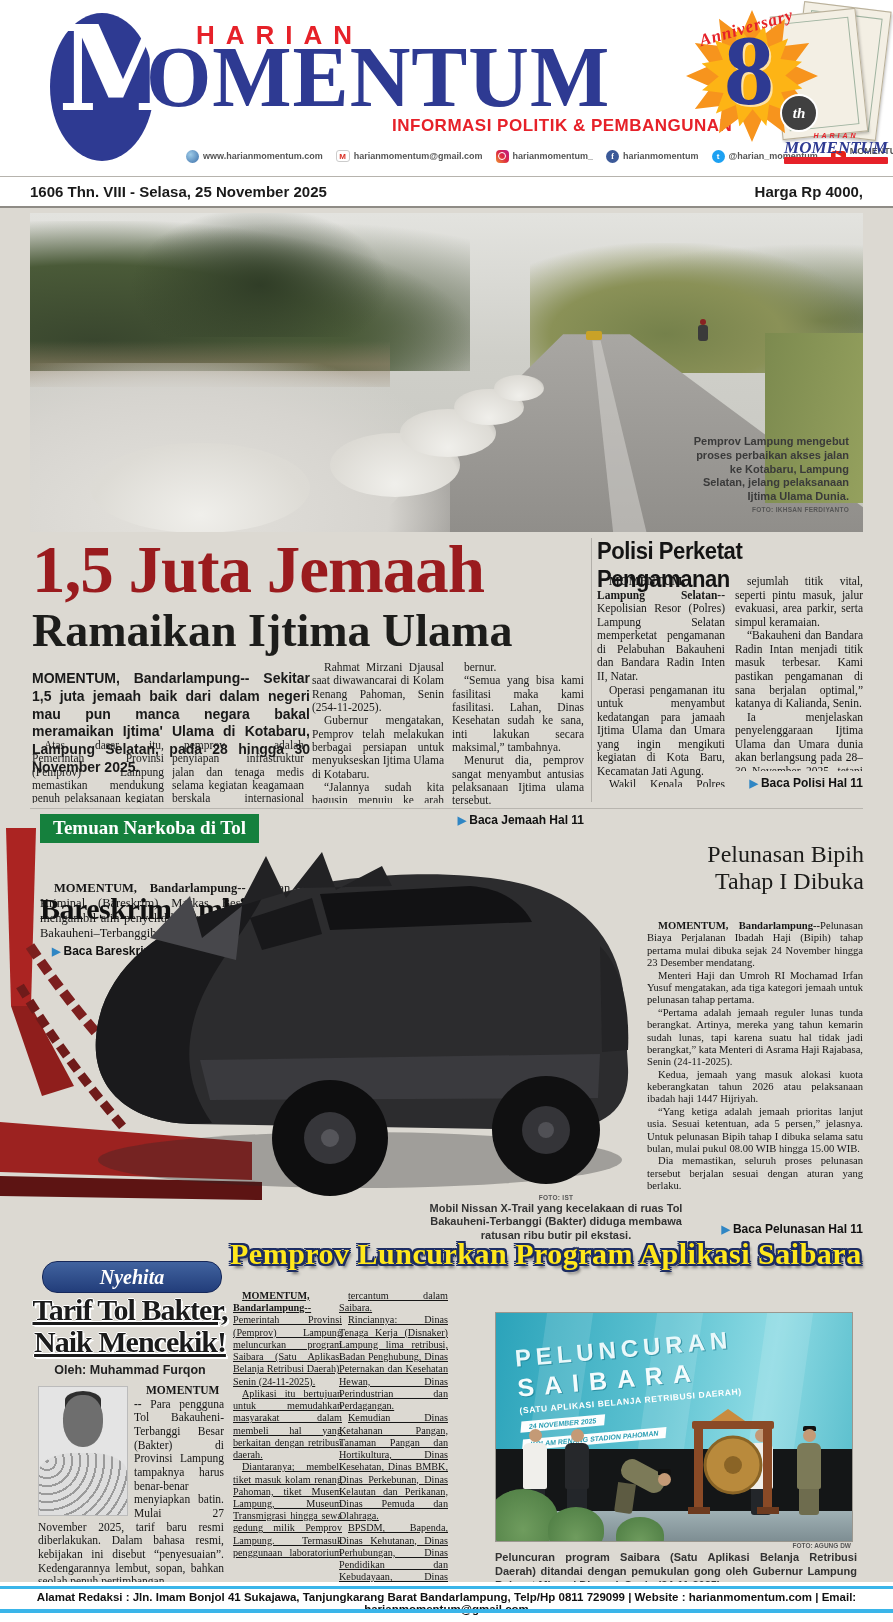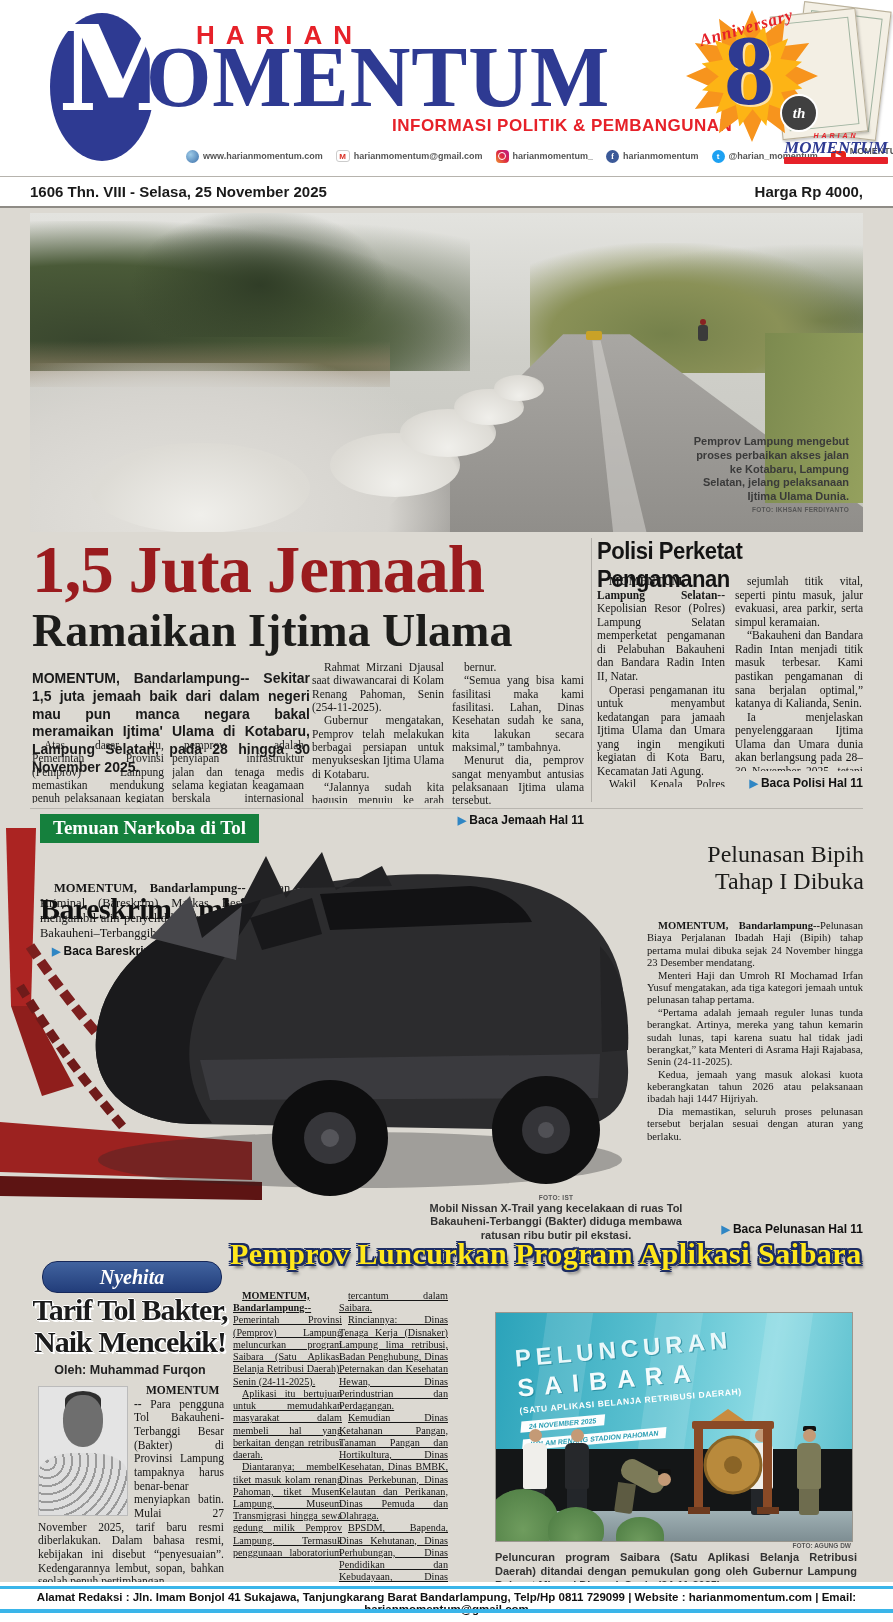--- a/index.html
+++ b/index.html
@@ -111,21 +111,21 @@
   .car-credit{font-size:6.5px;color:#555;font-weight:bold;letter-spacing:.3px;}
   .car-capt{font-size:11px;font-weight:bold;color:#333;line-height:1.22;margin-top:1px;}
 
   
   .yellow-banner{left:230px;top:1237px;width:660px;font-family:"Liberation Serif",serif;font-weight:bold;font-size:30px;color:#ffe71c;letter-spacing:.5px;white-space:nowrap;
     text-shadow:2px 0 0 #1d2d63,-2px 0 0 #1d2d63,0 2px 0 #1d2d63,0 -2px 0 #1d2d63,2px 2px 0 #1d2d63,-2px -2px 0 #1d2d63,2px -2px 0 #1d2d63,-2px 2px 0 #1d2d63,3px 4px 3px rgba(0,0,0,.45);}
 
   
   .nye-tag{left:42px;top:1261px;width:178px;height:30px;border-radius:15px;background:linear-gradient(#41639f,#223d7a);border:1.5px solid #16285a;display:flex;align-items:center;justify-content:center;color:#fff;font-family:"Liberation Serif",serif;font-style:italic;font-weight:bold;font-size:20px;}
   .nye-h{left:32px;top:1294px;width:196px;text-align:center;font-family:"Liberation Serif",serif;font-weight:bold;font-size:30px;line-height:1.08;color:#1b1b1b;letter-spacing:-1px;
-    text-shadow:1px 0 0 #fff,-1px 0 0 #fff,0 1px 0 #fff,0 -1px 0 #fff,2px 2px 0 #fff;}
+    text-shadow:1px 0 0 #fff,-1px 0 0 #fff,0 1px 0 #fff,0 -1px 0 #fff,2px 2px 0 #fff;text-decoration:underline;}
   .nye-by{left:32px;top:1363px;width:196px;text-align:center;font-size:12.5px;font-weight:bold;color:#222;}
   .nye-body{left:38px;top:1384px;width:186px;font-family:"Liberation Serif",serif;font-size:11.5px;line-height:1.19;color:#161616;text-align:justify;}
   .nye-body p{margin:0;text-indent:12px;}
   .nye-portrait{float:left;width:88px;height:128px;margin:2px 6px 2px 0;background:#e4e4e4;border:1px solid #bbb;position:relative;overflow:hidden;}
   .nye-head{position:absolute;left:24px;top:8px;width:40px;height:52px;background:#6e6e6e;border-radius:45% 45% 48% 48%;}
   .nye-hair{position:absolute;left:26px;top:4px;width:36px;height:18px;background:#2e2e2e;border-radius:50% 50% 0 0;}
   .nye-shirt{position:absolute;left:0;bottom:0;width:88px;height:62px;border-radius:40% 40% 0 0/30% 30% 0 0;
     background:repeating-radial-gradient(circle at 8px 8px,#9a9a9a 0 2px,#dedede 2px 8px);}
 
   
@@ -268,21 +268,21 @@
       <p>pemprov adalah penyiapan infrastruktur jalan dan tenaga medis selama kegiatan keagamaan berskala internasional tersebut.</p>
     </div>
   <div class="abs ncol colC">
       <p>Rahmat Mirzani Djausal saat diwawancarai di Kolam Renang Pahoman, Senin (254-11-2025).</p>
       <p>Gubernur mengatakan, Pemprov telah melakukan berbagai persiapan untuk menyukseskan Ijtima Ulama di Kotabaru.</p>
       <p>“Jalannya sudah kita bagusin menuju ke arah sana. Teman-teman dari rumah sakit sudah standby. Insya Allah kita dukung,” kata Gu-</p>
     </div>
   <div class="abs ncol colD">
     <div>
         <p>bernur.</p>
-        <p>“Semua yang bisa kami fasilitasi maka kami fasilitasi. Lahan, Dinas Kesehatan sudah ke sana, kita lakukan secara maksimal,” tambahnya.</p>
+        <p>“Semua yang bisa kami fasilitasi maka kami fasilitasi. Lahan, Dinas Kesehatan sudah ke sana, inti lakukan secara maksimal,” tambahnya.</p>
         <p>Menurut dia, pemprov sangat menyambut antusias pelaksanaan Ijtima ulama tersebut.</p>
       </div>
     <div class="more" style="text-align:right;margin-top:6px;"><span class="arrow">▶</span><span>Baca Jemaah Hal 11</span></div>
   </div>
   <div class="abs vrule"></div>
   <div class="abs hrule"></div>
 
   <div class="abs polisi-h">Polisi Perketat Pengamanan</div>
   <div class="abs polisi-col pcolA">
     <p><span class="b">MOMENTUM, Lampung Selatan--</span><span> Kepolisian Resor (Polres) Lampung Selatan memperketat pengamanan di Pelabuhan Bakauheni dan Bandara Radin Inten II, Natar.</span></p>
@@ -332,20 +332,21 @@
   <div class="abs bipih-h">
     <div>Pelunasan Bipih</div>
     <div>Tahap I Dibuka</div>
   </div>
   <div class="abs bipih-body">
     <p><span class="b">MOMENTUM, Bandarlampung--</span><span>Pelunasan Biaya Perjalanan Ibadah Haji (Bipih) tahap pertama mulai dibuka sejak 24 November hingga 23 Desember mendatang.</span></p>
     <div>
         <p>Menteri Haji dan Umroh RI Mochamad Irfan Yusuf mengatakan, ada tiga kategori jemaah untuk pelunasan tahap pertama.</p>
         <p>“Pertama adalah jemaah reguler lunas tunda berangkat. Artinya, mereka yang tahun kemarin sudah lunas, tapi karena suatu hal tidak jadi berangkat,” kata Menteri di Asrama Haji Rajabasa, Senin (24-11-2025).</p>
         <p>Kedua, jemaah yang masuk alokasi kuota keberangkatan tahun 2026 atau pelaksanaan ibadah haji 1447 Hijriyah.</p>
+        <p>“Yang ketiga adalah jemaah prioritas lanjut usia. Sesuai ketentuan, ada 5 persen,” jelasnya. Untuk pelunasan Bipih tahap I dibuka selama satu bulan, mulai pukul 08.00 WIB hingga 15.00 WIB.</p>
         <p>Dia memastikan, seluruh proses pelunasan tersebut berjalan sesuai dengan aturan yang berlaku.</p>
       </div>
   </div>
   <div class="abs more bipih-more"><span class="arrow">▶</span><span>Baca Pelunasan Hal 11</span></div>
 
   <div class="abs car-cap">
     <div class="car-credit">FOTO: IST</div>
     <div class="car-capt">Mobil Nissan X-Trail yang kecelakaan di ruas Tol Bakauheni-Terbanggi (Bakter) diduga membawa ratusan ribu butir pil ekstasi.</div>
   </div>
 

